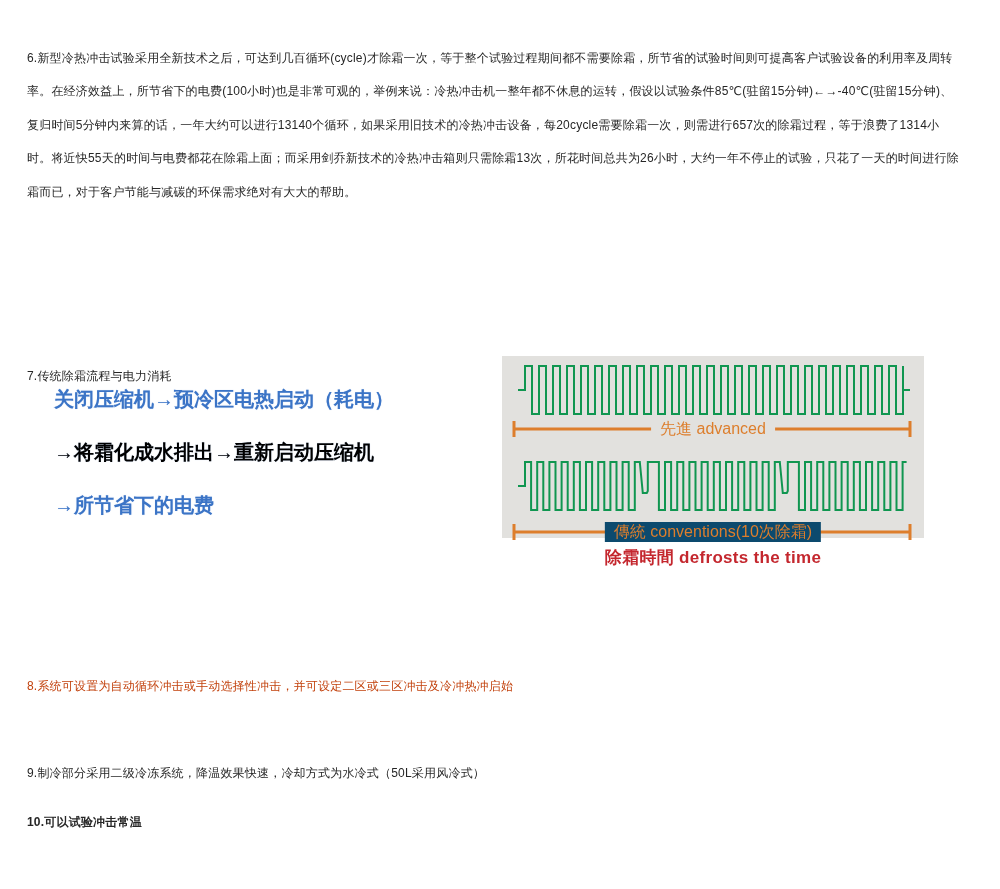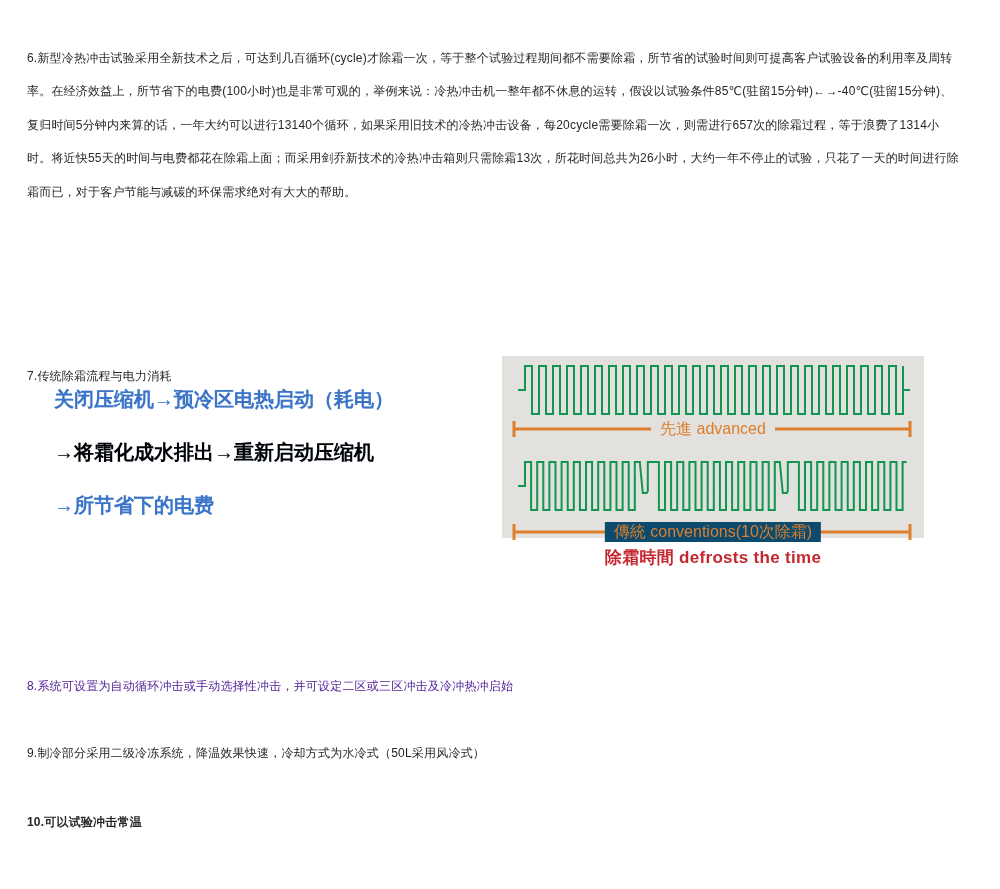--- a/index.html
+++ b/index.html
@@ -90,19 +90,19 @@
         <path d="M16,34 h7 V10 h7 V58 h7 V10 h7 V58 h7 V10 h7 V58 h7 V10 h7 V58 h7 V10 h7 V58 h7 V10 h7 V58 h7 V10 h7 V58 h7 V10 h7 V58 h7 V10 h7 V58 h7 V10 h7 V58 h7 V10 h7 V58 h7 V10 h7 V58 h7 V10 h7 V58 h7 V10 h7 V58 h7 V10 h7 V58 h7 V10 h7 V58 h7 V10 h7 V58 h7 V10 h7 V58 h7 V10 h7 V58 h7 V10 h7 V58 h7 V10 h7 V58 h7 V10 h7 V58 h7 V10 h7 V58 h7 V10 h7 V58 h7 V10 h7 V58 h7 V10 h7 V58 h7 V10 h7 V58 h7 V10 V34 h7" fill="none" stroke="#109650" stroke-width="2"></path>
         <path d="M12,65 v16 M12,73 H408 M408,65 v16" fill="none" stroke="#dd7e2c" stroke-width="3"></path>
         <path d="M16,130 h7 V106 h6.1 V154 h6.1 V106 h6.1 V154 h6.1 V106 h6.1 V154 h6.1 V106 h6.1 V154 h6.1 V106 h6.1 V154 h6.1 V106 h6.1 V154 h6.1 V106 h6.1 V154 h6.1 V106 h6.1 V154 h6.1 V106 h6.1 V154 h6.1 V106 h5 l3,31.0 h4 l1,-2 V106 h5 h6.1 V154 h6.1 V106 h6.1 V154 h6.1 V106 h6.1 V154 h6.1 V106 h6.1 V154 h6.1 V106 h6.1 V154 h6.1 V106 h6.1 V154 h6.1 V106 h6.1 V154 h6.1 V106 h6.1 V154 h6.1 V106 h6.1 V154 h6.1 V106 h6.1 V154 h6.1 V106 h5 l3,31.0 h4 l1,-2 V106 h5 h6.1 V154 h6.1 V106 h6.1 V154 h6.1 V106 h6.1 V154 h6.1 V106 h6.1 V154 h6.1 V106 h6.1 V154 h6.1 V106 h6.1 V154 h6.1 V106 h6.1 V154 h6.1 V106 h6.1 V154 h6.1 V106 h6.1 V154 h6.1 V106 h4" fill="none" stroke="#109650" stroke-width="2"></path>
         <path d="M12,168 v16 M12,176 H408 M408,168 v16" fill="none" stroke="#dd7e2c" stroke-width="3"></path>
       </svg>
     <div class="dim-label dim-label-1" style="color: rgb(221, 126, 44); background: rgb(226, 225, 222);">先進 advanced</div>
     <div class="dim-label dim-label-2" style="color: rgb(221, 126, 44); background: #0c4a6e;">傳統 conventions(10次除霜)</div>
     <div class="fig-title" style="color: rgb(196, 39, 46);">除霜時間  defrosts the time</div>
   </div>
 
-  <p class="body-text sec8" style="color: #4c1d95;">8.系统可设置为自动循环冲击或手动选择性冲击，并可设定二区或三区冲击及冷冲热冲启始</p>
+  <p class="body-text sec8" style="color: #c2410c;">8.系统可设置为自动循环冲击或手动选择性冲击，并可设定二区或三区冲击及冷冲热冲启始</p>
 
-  <p class="body-text sec9" style="color: rgb(38, 38, 38);">9.制冷部分采用二级冷冻系统，降温效果快速，冷却方式为水冷式（50L采用风冷式）</p>
+  <p class="body-text sec9" style="color: rgb(38, 38, 38); margin-top: 20px;">9.制冷部分采用二级冷冻系统，降温效果快速，冷却方式为水冷式（50L采用风冷式）</p>
 
   <p class="body-text sec10" style="color: rgb(38, 38, 38);">10.可以试验冲击常温</p>
 
 </div>
 
 </body></html>

